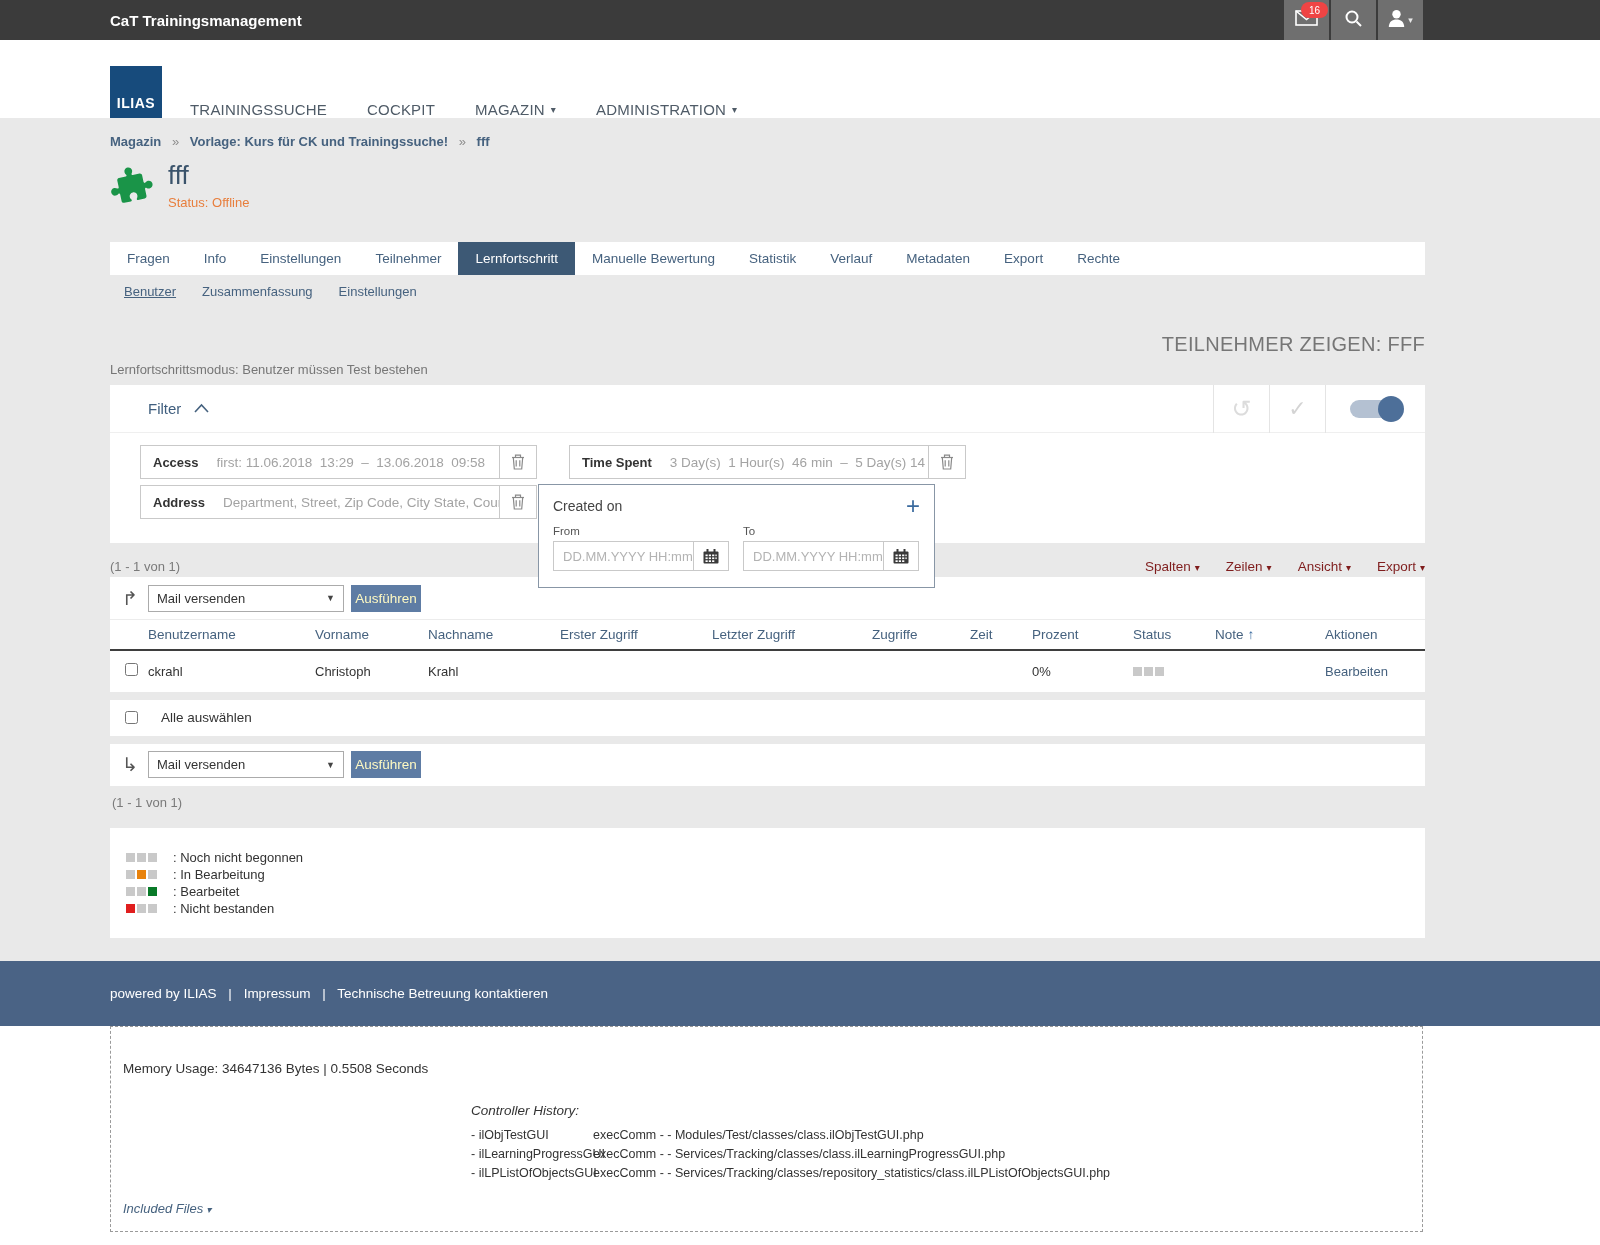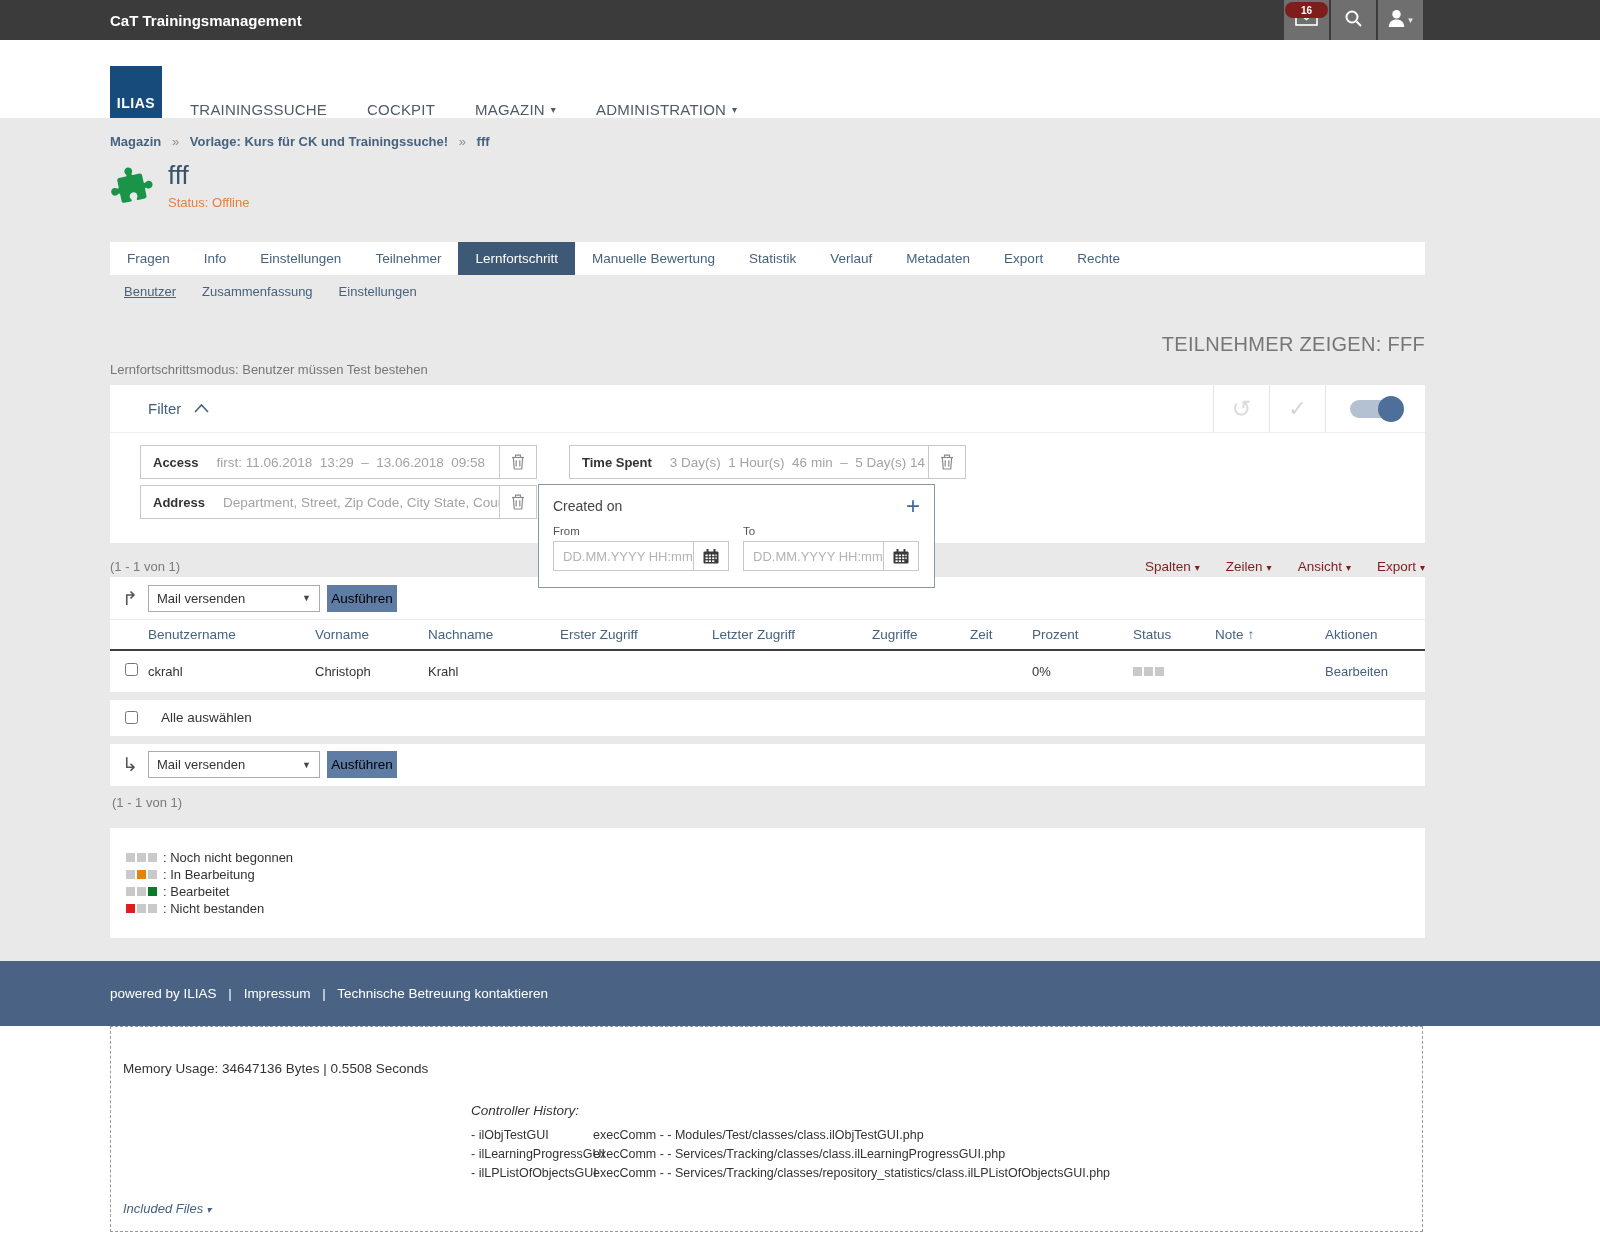--- a/index.html
+++ b/index.html
@@ -4,21 +4,21 @@
 <style>
   * { box-sizing: border-box; margin: 0; padding: 0; }
   html,body { width:1600px; height:1245px; overflow:hidden; }
   body { font-family:"Liberation Sans", sans-serif; background:#ffffff; position:relative; }
 
   
   .topbar { height:40px; background:#3b3b3b; display:flex; align-items:center; }
   .topbar-title { color:#ffffff; font-size:15px; font-weight:bold; margin-left:110px; }
   .topbar-right { margin-left:auto; margin-right:177px; display:flex; gap:2px; }
   .tb-btn { width:45px; height:40px; background:#6f6f6f; display:flex; align-items:center; justify-content:center; position:relative; cursor:pointer; }
-  .badge { position:absolute; top:2px; right:1px; min-width:18px; height:16px; border-radius:9px; background:#7f1d1d; color:#fff; font-size:10px; font-weight:bold; display:flex; align-items:center; justify-content:center; padding:0 16px; }
+  .badge { position:absolute; top:2px; right:1px; min-width:18px; height:16px; border-radius:9px; background:#ef4444; color:#fff; font-size:10px; font-weight:normal; display:flex; align-items:center; justify-content:center; padding:0 8px; }
   .tb-caret { color:#e8e8e8; font-size:9px; margin-left:2px; }
 
   
   .header { height:78px; background:#fff; display:flex; align-items:flex-end; }
   .logo { width:52px; height:52px; background:#174b7c; margin-left:110px; display:flex; align-items:flex-end; justify-content:center; }
   .logo span { color:#fff; font-size:14px; font-weight:bold; letter-spacing:0.5px; margin-bottom:7px; }
   .mainnav { display:flex; gap:40px; margin-left:28px; }
   .mainnav .nav-item { color:#4f5b67; font-size:15px; letter-spacing:0.2px; cursor:pointer; display:flex; align-items:center; gap:6px; }
   .nav-caret { font-size:10px; color:#4f5b67; }
 
@@ -84,42 +84,42 @@
   .range-row { height:34px; padding-top:12px; display:flex; align-items:center; }
   .range-label { font-size:13px; color:#7a7a7a; }
   .view-menus { margin-left:auto; display:flex; gap:26px; }
   .view-menu { font-size:13.5px; color:#7f1d1d; cursor:pointer; }
   .view-menu .vm-caret { font-size:10px; margin-left:4px; }
 
   
   .table-wrap { background:#fff; }
   .toolbar { height:42px; display:flex; align-items:center; padding-left:12px; }
   .tb-arrow { font-size:19px; color:#555; width:26px; }
-  .fake-select { width:172px; height:27px; border:1px solid #ababab; background:#fff; display:flex; align-items:center; font-size:13px; color:#333; padding:0 8px; cursor:pointer; }
+  .fake-select { width:196px; height:27px; border:1px solid #ababab; background:#fff; display:flex; align-items:center; font-size:13px; color:#333; padding:0 8px; cursor:pointer; }
   .fake-select .sel-caret { margin-left:auto; font-size:9px; color:#444; }
-  .exec-btn { width:70px; height:27px; background:#5e7ca4; color:#000000; border:none; font-size:13.5px; margin-left:7px; cursor:pointer; font-family:"Liberation Sans",sans-serif; }
+  .exec-btn { width:70px; height:27px; background:#5e7ca4; color:#fef9c3; border:none; font-size:13.5px; margin-left:7px; cursor:pointer; font-family:"Liberation Sans",sans-serif; }
 
   table.lp { width:100%; border-collapse:collapse; border-top:1px solid #ececec; }
   table.lp th { font-size:13.5px; color:#46627f; font-weight:normal; text-align:left; height:30px; border-bottom:2px solid #3e3e3e; padding:0; vertical-align:middle; }
   table.lp td { font-size:13px; color:#333; height:42px; padding:0; vertical-align:middle; }
   .sort-arrow { color:#3a6a9e; font-weight:bold; margin-left:4px; }
   .cell-link { color:#46627f; cursor:pointer; }
   .status-sq { display:inline-block; width:9px; height:9px; margin-right:2px; }
   input[type="checkbox"] { width:13px; height:13px; accent-color:#888; cursor:pointer; }
 
   .select-all-row { background:#fff; margin-top:8px; height:36px; display:flex; align-items:center; padding-left:15px; }
   .select-all-row label { font-size:13.5px; color:#333; margin-left:23px; }
   .toolbar2 { background:#fff; margin-top:8px; height:42px; display:flex; align-items:center; padding-left:12px; }
   .range-bottom { padding:9px 0 0 2px; font-size:13px; color:#7a7a7a; height:32px; }
 
   
   .legend-panel { background:#fff; margin-top:10px; padding:21px 16px; }
   .legend-line { font-size:13px; color:#333; line-height:17px; display:flex; align-items:center; }
   .legend-sq { display:inline-block; width:9px; height:9px; margin-right:2px; }
-  .legend-text { margin-left:4px; }
+  .legend-text { margin-left:14px; }
 
   
   .footer { height:65px; background:#4a6385; display:flex; align-items:center; }
   .footer-inner { margin-left:110px; color:#fff; font-size:13.5px; }
   .footer-inner .flink { cursor:pointer; }
   .footer-inner .fsep { margin:0 8px; }
 
   
   .debug-region { background:#fff; height:232px; position:relative; }
   .debug-box { position:absolute; left:110px; width:1313px; top:0; height:206px; border:1px dashed #9a9a9a; background:#fff; }

